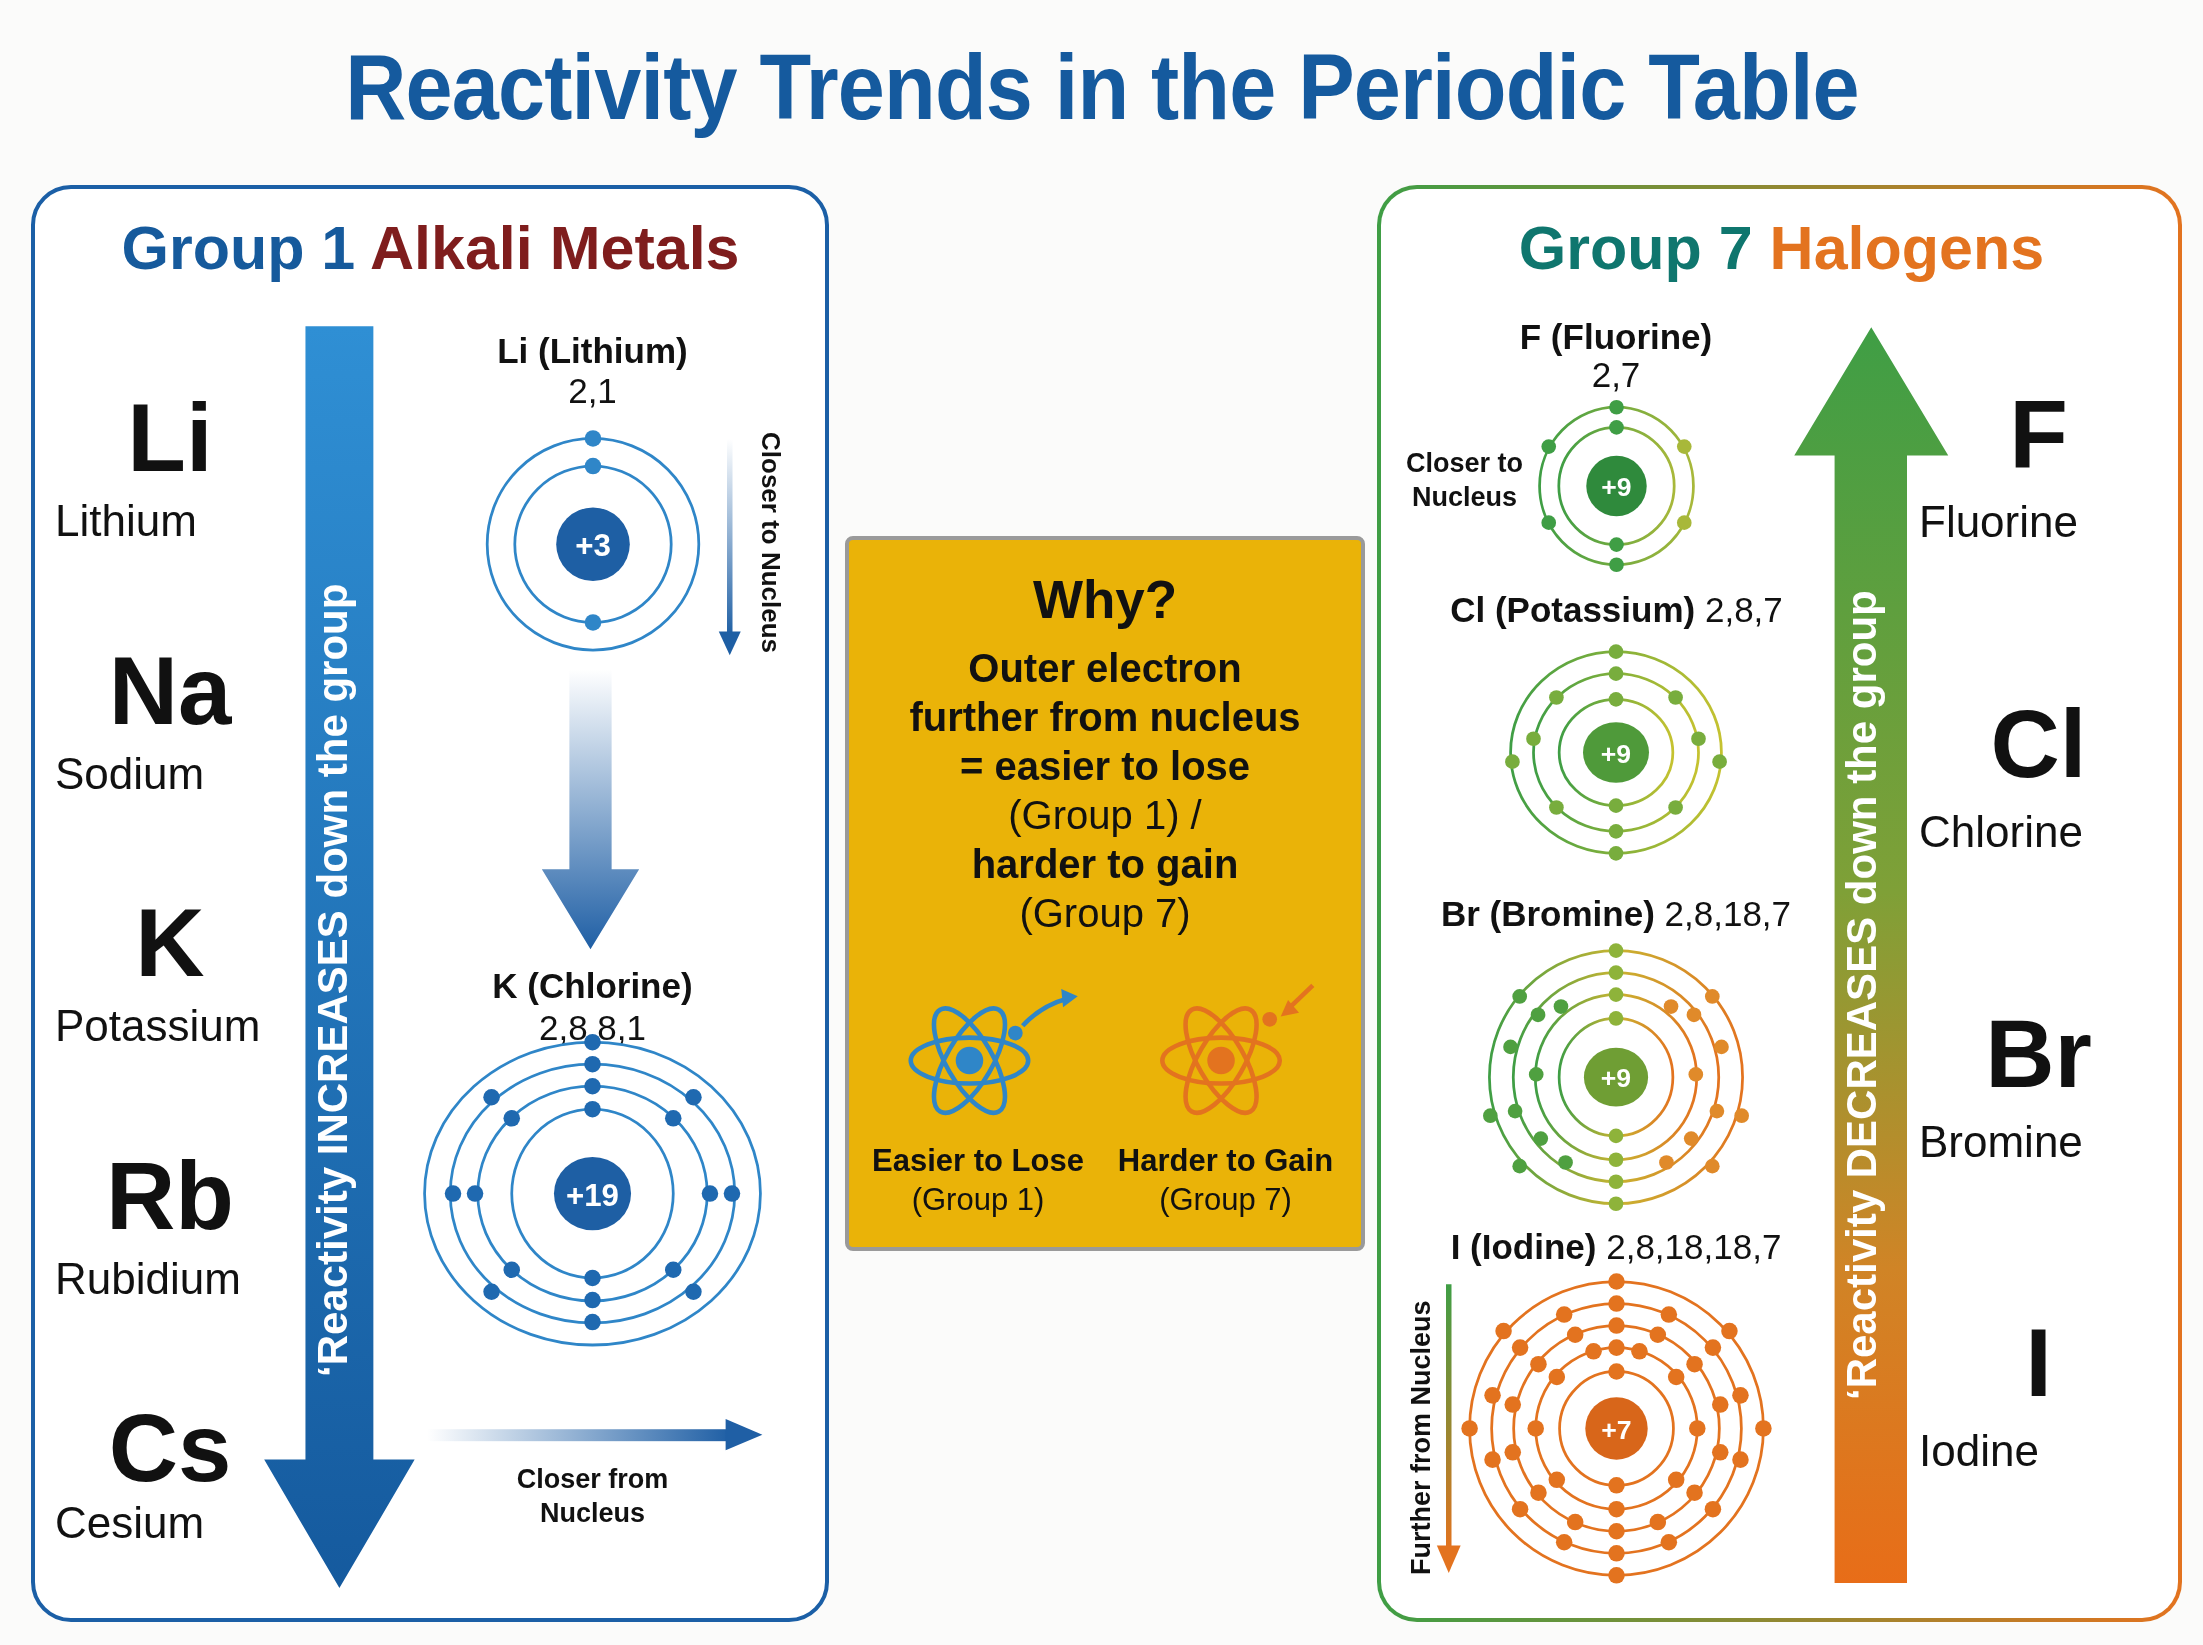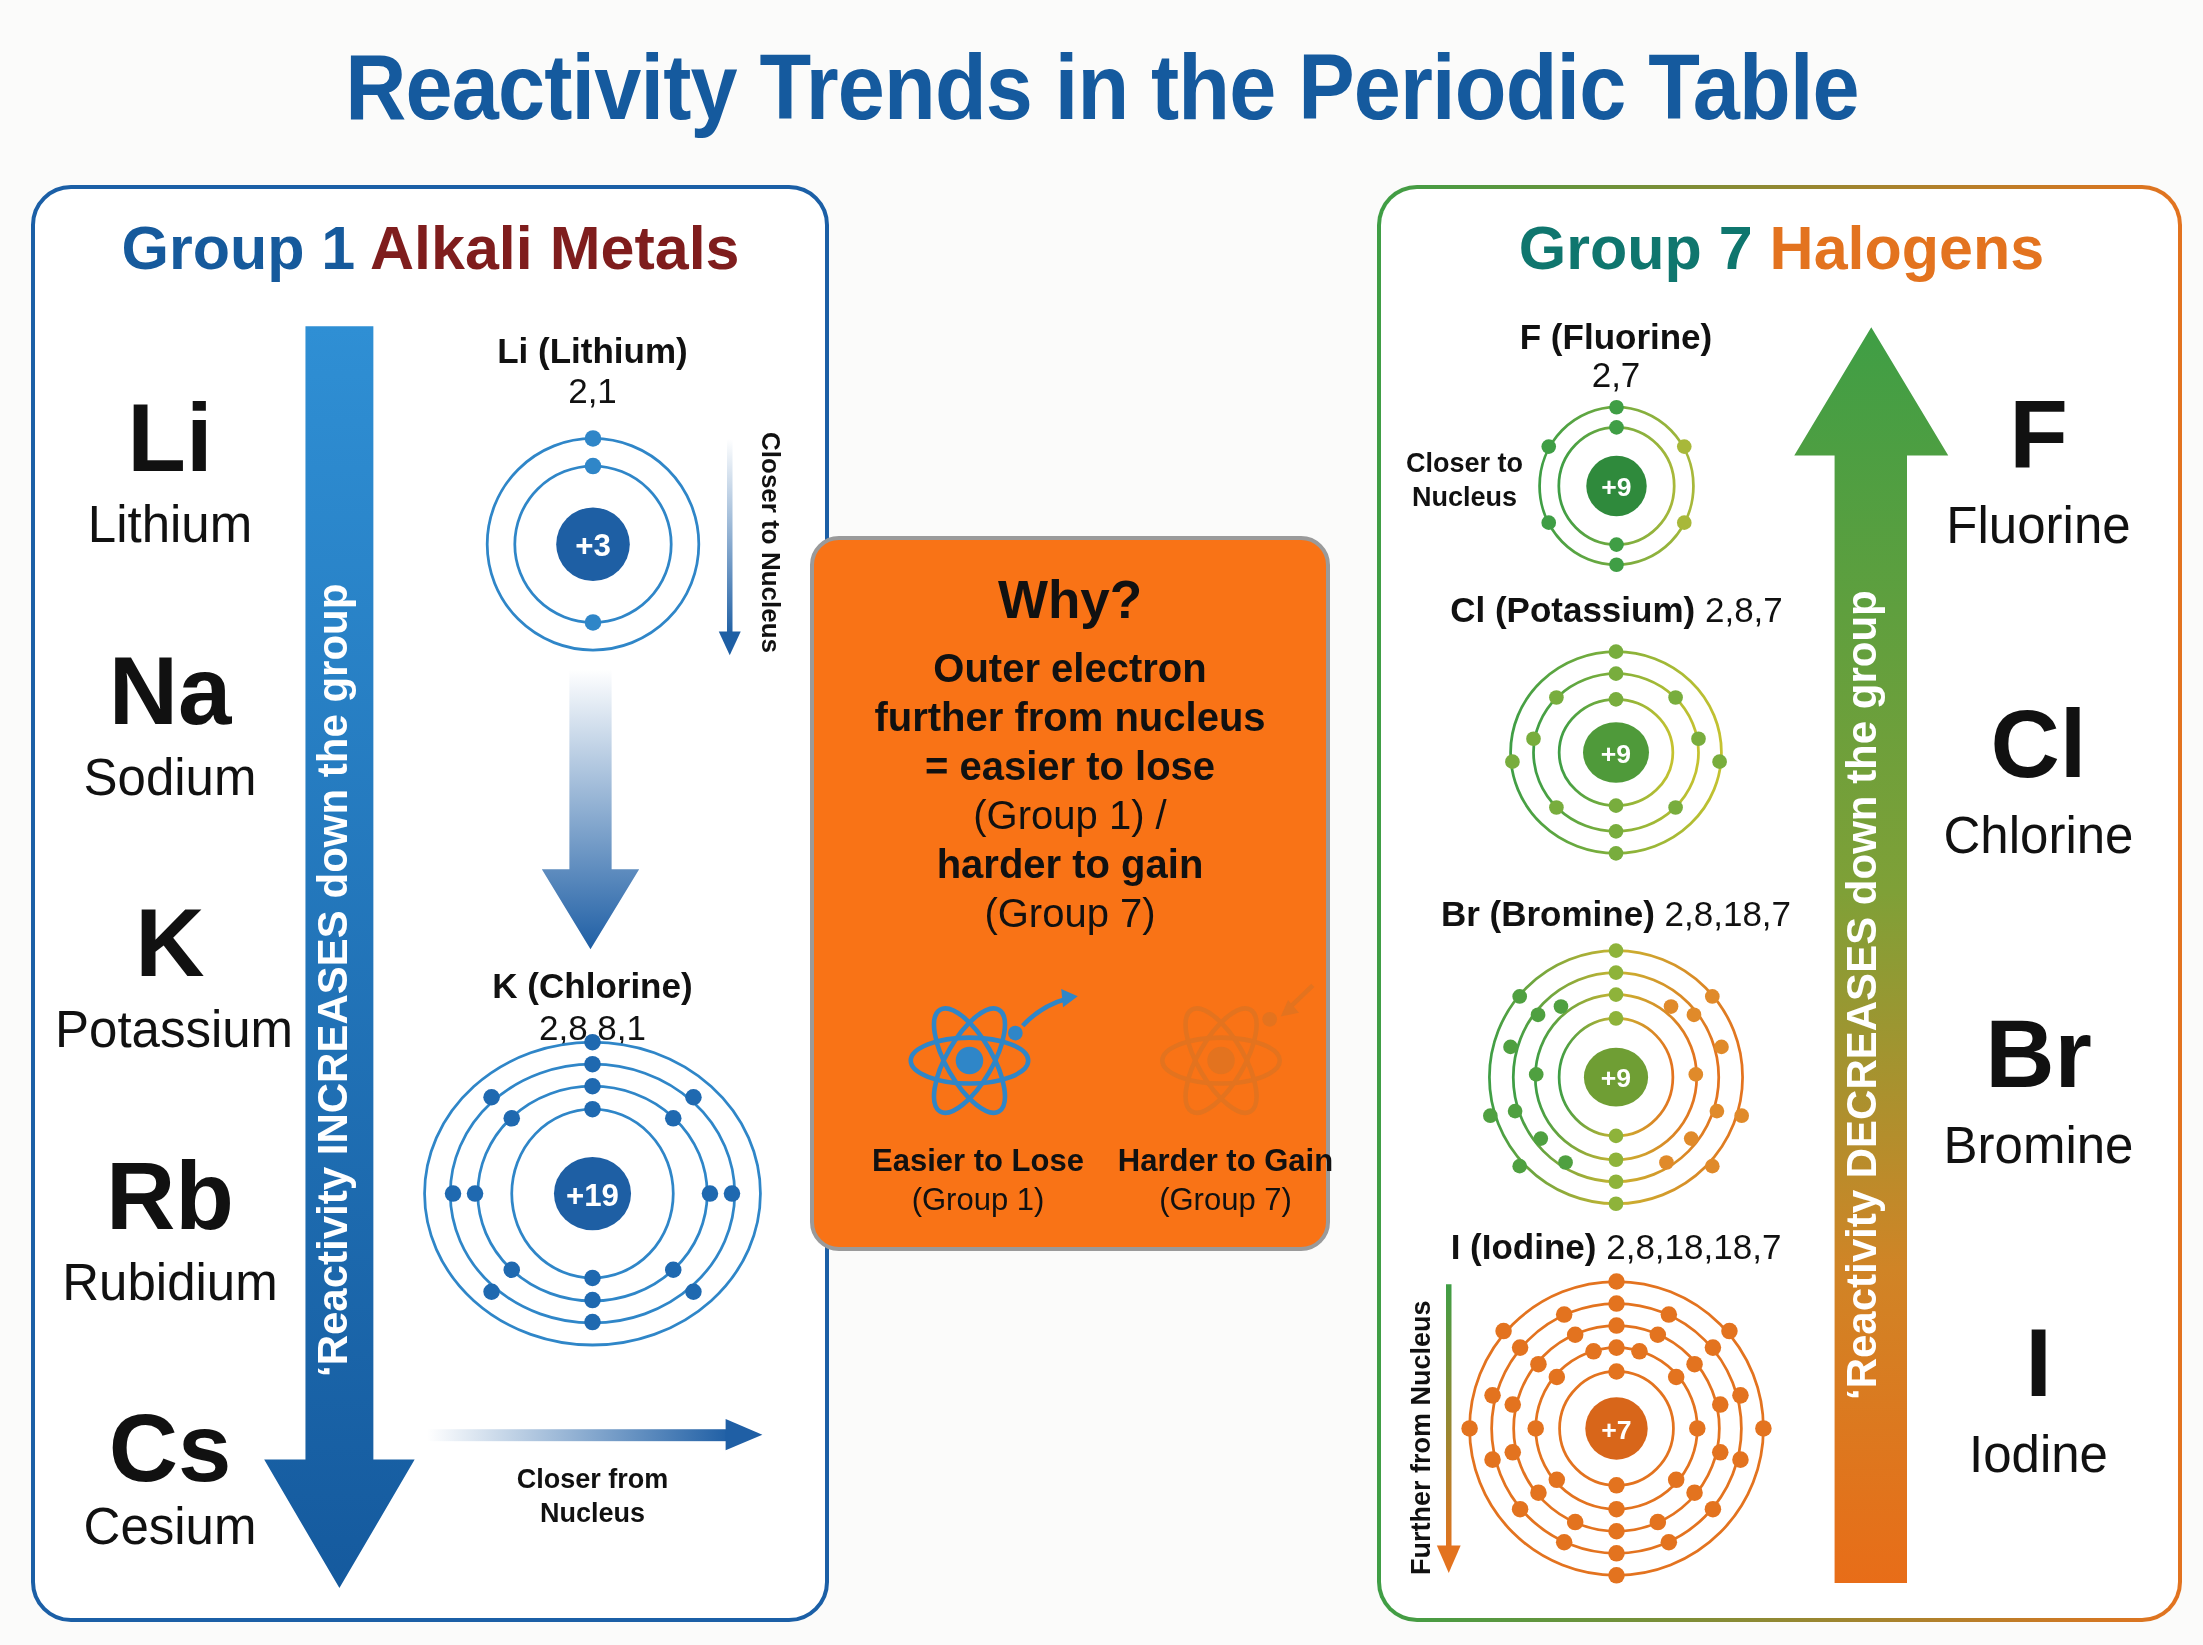--- a/index.html
+++ b/index.html
@@ -5,25 +5,25 @@
   html, body { margin:0; padding:0; }
   body { width:2204px; height:1646px; background:#fbfbfa; position:relative; overflow:hidden;
          font-family:"Liberation Sans", "DejaVu Sans", sans-serif; color:#111; }
   .abs { position:absolute; }
   .title { left:0; width:2204px; top:35px; text-align:center; font-size:92px; font-weight:bold;
            color:#155a9e; letter-spacing:-0.9px; transform:scaleX(0.92); }
   .panel { border-radius:40px; background:#fff; }
   .panel-left { left:31px; top:185px; width:790px; height:1429px; border:4.6px solid #1b5fa6; }
   .panel-right { left:1377px; top:185px; width:797px; height:1429px; border:4.6px solid transparent;
     background: linear-gradient(#fff,#fff) padding-box, linear-gradient(90deg,#3f9e45,#e3731f) border-box; }
-  .panel-mid { left:810px; top:536px; width:512px; height:707px; border:4.6px solid #9a9a9a;
-               border-radius:29px; background:#f97316; }
+  .panel-mid { left:845px; top:536px; width:512px; height:707px; border:4.6px solid #9a9a9a;
+               border-radius:8px; background:#eab308; }
   .ptitle { font-size:61px; font-weight:bold; text-align:center; white-space:nowrap; }
   .sym { text-align:center; font-size:96px; font-weight:bold; line-height:1; }
-  .ename { text-align:center; font-size:51px; line-height:1; }
+  .ename { font-size:44px; line-height:1; }
   .atom-label { text-align:center; font-weight:bold; font-size:35px; white-space:nowrap; }
   .atom-config { text-align:center; font-size:35px; }
   .vert { transform-origin: left top; white-space:nowrap; font-weight:bold; }
   .mid-text { text-align:center; font-size:40px; line-height:49px; width:100%; }
   .b { font-weight:bold; }
   svg { overflow:visible; }
 </style>
 </head>
 <body>
 

